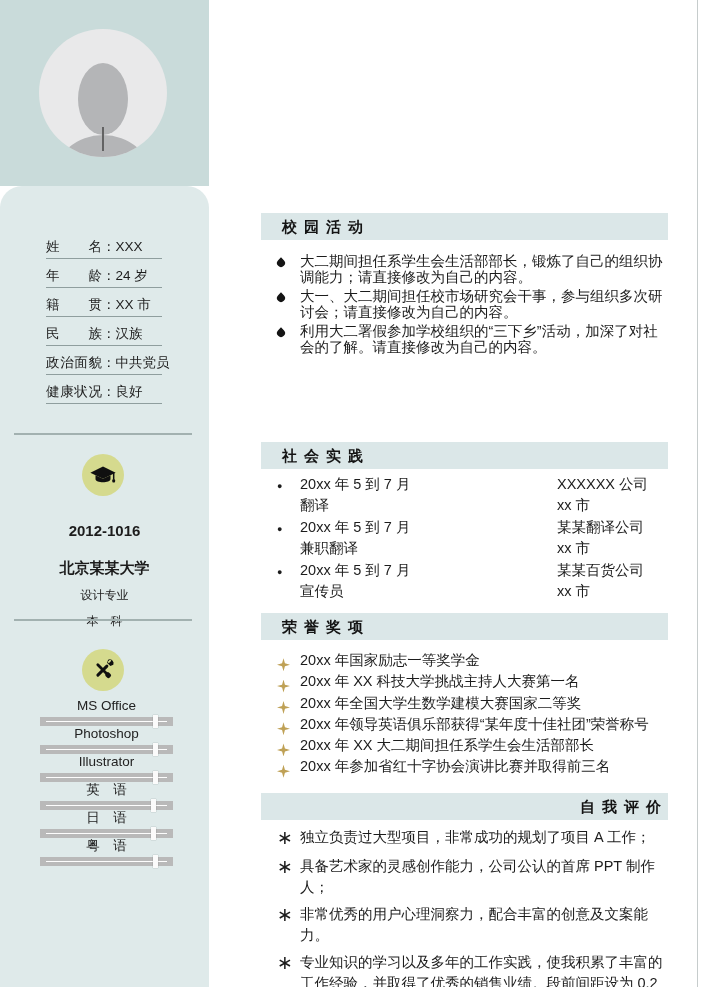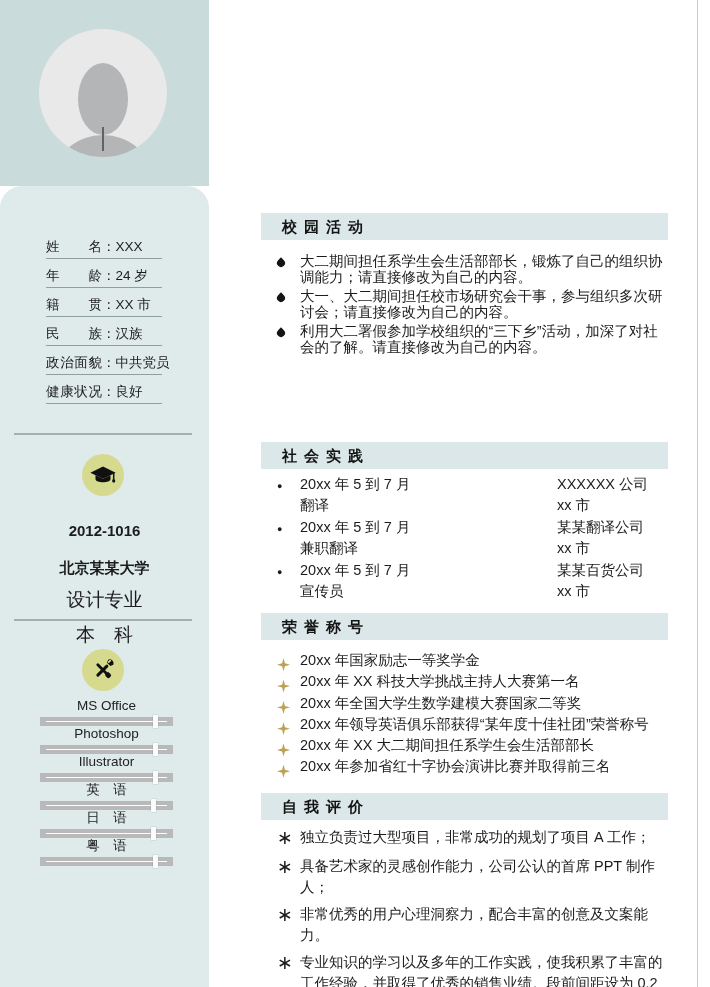--- a/index.html
+++ b/index.html
@@ -28,21 +28,21 @@
   .sidebar{position:absolute;left:0;top:186px;width:209px;height:984px;background:#dfeaea;border-radius:22px;}
   .profile{position:absolute;left:46px;top:44px;width:116px;}
   .profile-row{height:29px;box-sizing:border-box;padding-top:8px;border-bottom:1px solid #8f9e9e;
     font-size:13.5px;white-space:nowrap;}
   .plabel{display:inline-block;width:56px;text-align:justify;text-align-last:justify;vertical-align:top;}
   .divider{position:absolute;left:14px;width:178px;height:2px;background:#a2b1b0;}
   .icon-circle{position:absolute;left:82px;width:42px;height:42px;border-radius:50%;background:#d5da8e;
     display:flex;align-items:center;justify-content:center;}
   .edu-text{position:absolute;left:0;top:316px;width:209px;text-align:center;}
   .edu-line-b{font-size:15px;font-weight:bold;margin-bottom:9px;margin-top:20px;}
-  .edu-line{font-size:19px;margin-bottom:9px;}
+  .edu-line{font-size:12px;margin-bottom:9px;}
   .skills{position:absolute;left:40px;top:512px;width:133px;}
   .skill{}
   .skill-name{font-size:13.5px;height:16px;line-height:16px;text-align:center;margin-bottom:3px;color:#222;}
   .track{position:relative;height:9px;background:#b9b9b9;}
   .track-line{position:absolute;left:6px;right:6px;top:4px;height:1px;background:#fdfdfd;}
   .thumb{position:absolute;top:-2px;width:5px;height:13px;background:#fbfbfb;box-shadow:0 0 1px rgba(0,0,0,.35);}
 
   
   .main{position:absolute;left:209px;top:0;width:488px;height:987px;background:#ffffff;}
   .section-bar{position:absolute;left:52px;width:407px;height:27px;background:#dbe7e8;
@@ -276,21 +276,21 @@
         <div>20xx 年 5 到 7 月</div>
         <div>宣传员</div>
       </div>
       <div class="prac-right">
         <div>某某百货公司</div>
         <div>xx 市</div>
       </div>
     </div>
   </div>
 
-  <div class="section-bar" style="top:613px;">荣誉称号</div>
+  <div class="section-bar" style="top:613px;">荣誉奖项</div>
   <div class="blist honors-list" style="top:650px;">
     <div class="bitem">
       <div class="bullet-cell">
           <div class="star"></div>
         </div>
       <div class="btext">20xx 年国家励志一等奖学金</div>
     </div>
     <div class="bitem">
       <div class="bullet-cell">
           <div class="star"></div>
@@ -316,21 +316,21 @@
       <div class="btext">20xx 年 XX 大二期间担任系学生会生活部部长</div>
     </div>
     <div class="bitem">
       <div class="bullet-cell">
           <div class="star"></div>
         </div>
       <div class="btext">20xx 年参加省红十字协会演讲比赛并取得前三名</div>
     </div>
   </div>
 
-  <div class="section-bar" style="top:793px;">自我评价</div>
+  <div class="section-bar" style="top:793px;text-align:right;">自我评价</div>
   <div class="blist ev" style="top:827px;">
     <div class="bitem">
       <div class="bullet-cell"><span class="asterisk">∗</span></div>
       <div class="btext">独立负责过大型项目，非常成功的规划了项目 A 工作；</div>
     </div>
     <div class="bitem">
       <div class="bullet-cell"><span class="asterisk">∗</span></div>
       <div class="btext">具备艺术家的灵感创作能力，公司公认的首席 PPT 制作人；</div>
     </div>
     <div class="bitem">

